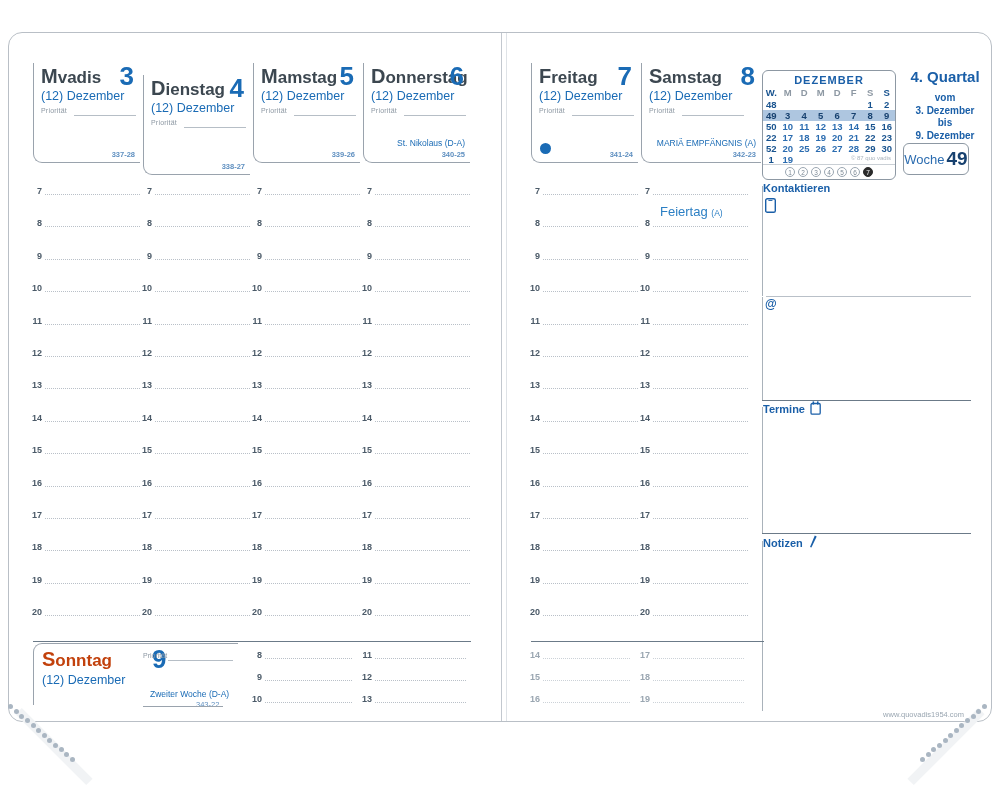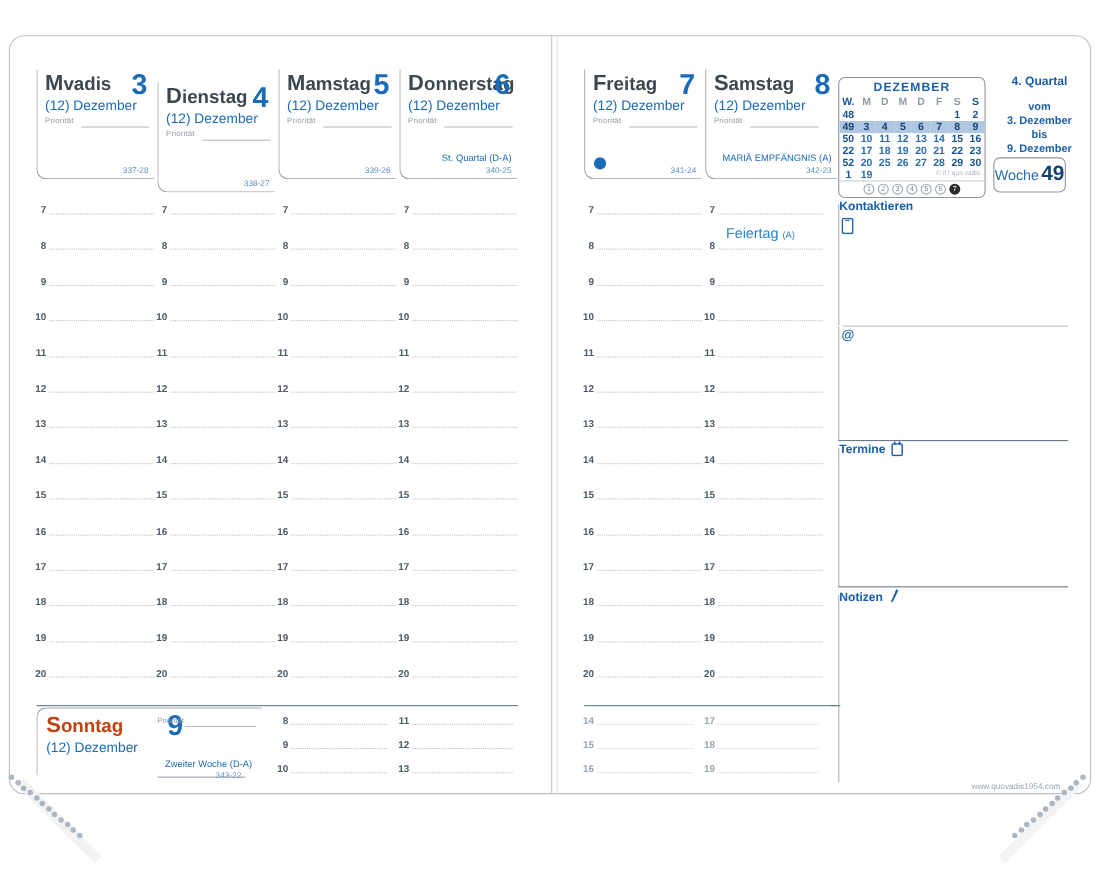--- a/index.html
+++ b/index.html
@@ -57,21 +57,21 @@
   }
   .dayhead .prioline{
     position:absolute;left:40px;top:52px;height:1px;background:#b6bec6;
   }
   .dayhead .hol{
     position:absolute;right:5px;bottom:14px;
     font-size:8.5px;color:#1a6bb5;white-space:nowrap;
   }
   .dayhead .jd{
     position:absolute;right:5px;bottom:3px;
-    font-size:7.5px;color:#5e8fc0;white-space:nowrap;
+    font-size:7.5px;color:#5e8fc0;white-space:nowrap;font-weight:bold;
   }
   .dayhead .moon{
     position:absolute;left:8px;bottom:8px;
     width:11px;height:11px;border-radius:50%;background:#1a6bb5;
   }
 
   
   .hrow{position:absolute;height:12px;}
   .hnum{
     position:absolute;left:0;top:0;
@@ -144,21 +144,21 @@
     width:10px;height:10px;border-radius:50%;
     border:1px solid #9aa6b1;color:#7d8a96;
     font-size:6.5px;line-height:10px;text-align:center;
     box-sizing:border-box;
   }
   .dcirc.on{background:#2b2b2b;border-color:#2b2b2b;color:#fff;}
 
   
   .qtr{
     position:absolute;left:900px;top:68px;width:90px;text-align:center;
-    font-size:11px;font-weight:bold;color:#1a5fa8;
+    font-size:15px;font-weight:bold;color:#1a5fa8;
   }
   .qfrom{
     position:absolute;left:898px;top:92px;width:94px;text-align:center;
     font-size:10px;font-weight:bold;color:#1a5fa8;line-height:12.5px;
   }
   .weekbox{
     position:absolute;left:903px;top:143px;width:64px;height:30px;
     border:1px solid #8d98a3;border-radius:6px;
     display:flex;align-items:center;justify-content:center;gap:2px;
     background:#fff;
@@ -218,21 +218,21 @@
   <div class="prioline" style="width:62px;"></div>
   <div class="jd">339-26</div>
 </div>
 
 <div class="dayhead" style="left:363px;top:63px;width:107px;">
   <div class="dname"><span class="cap">D</span><span>onnerstag</span></div>
   <div class="dnum">6</div>
   <div class="dmon">(12) Dezember</div>
   <div class="prio">Priorität</div>
   <div class="prioline" style="width:62px;"></div>
-  <div class="hol">St. Quartal (D-A)</div>
+  <div class="hol">St. Nikolaus (D-A)</div>
   <div class="jd">340-25</div>
 </div>
 
 <div class="dayhead" style="left:531px;top:63px;width:107px;">
   <div class="dname"><span class="cap">F</span><span>reitag</span></div>
   <div class="dnum">7</div>
   <div class="dmon">(12) Dezember</div>
   <div class="prio">Priorität</div>
   <div class="prioline" style="width:62px;"></div>
   <div class="moon"></div>

